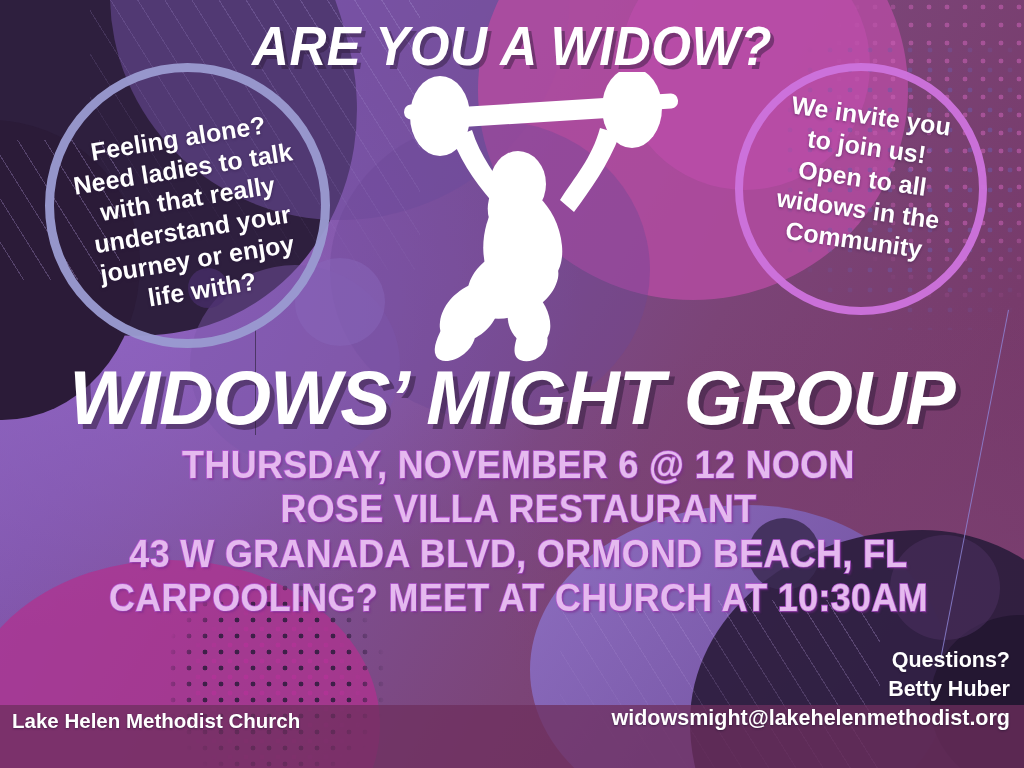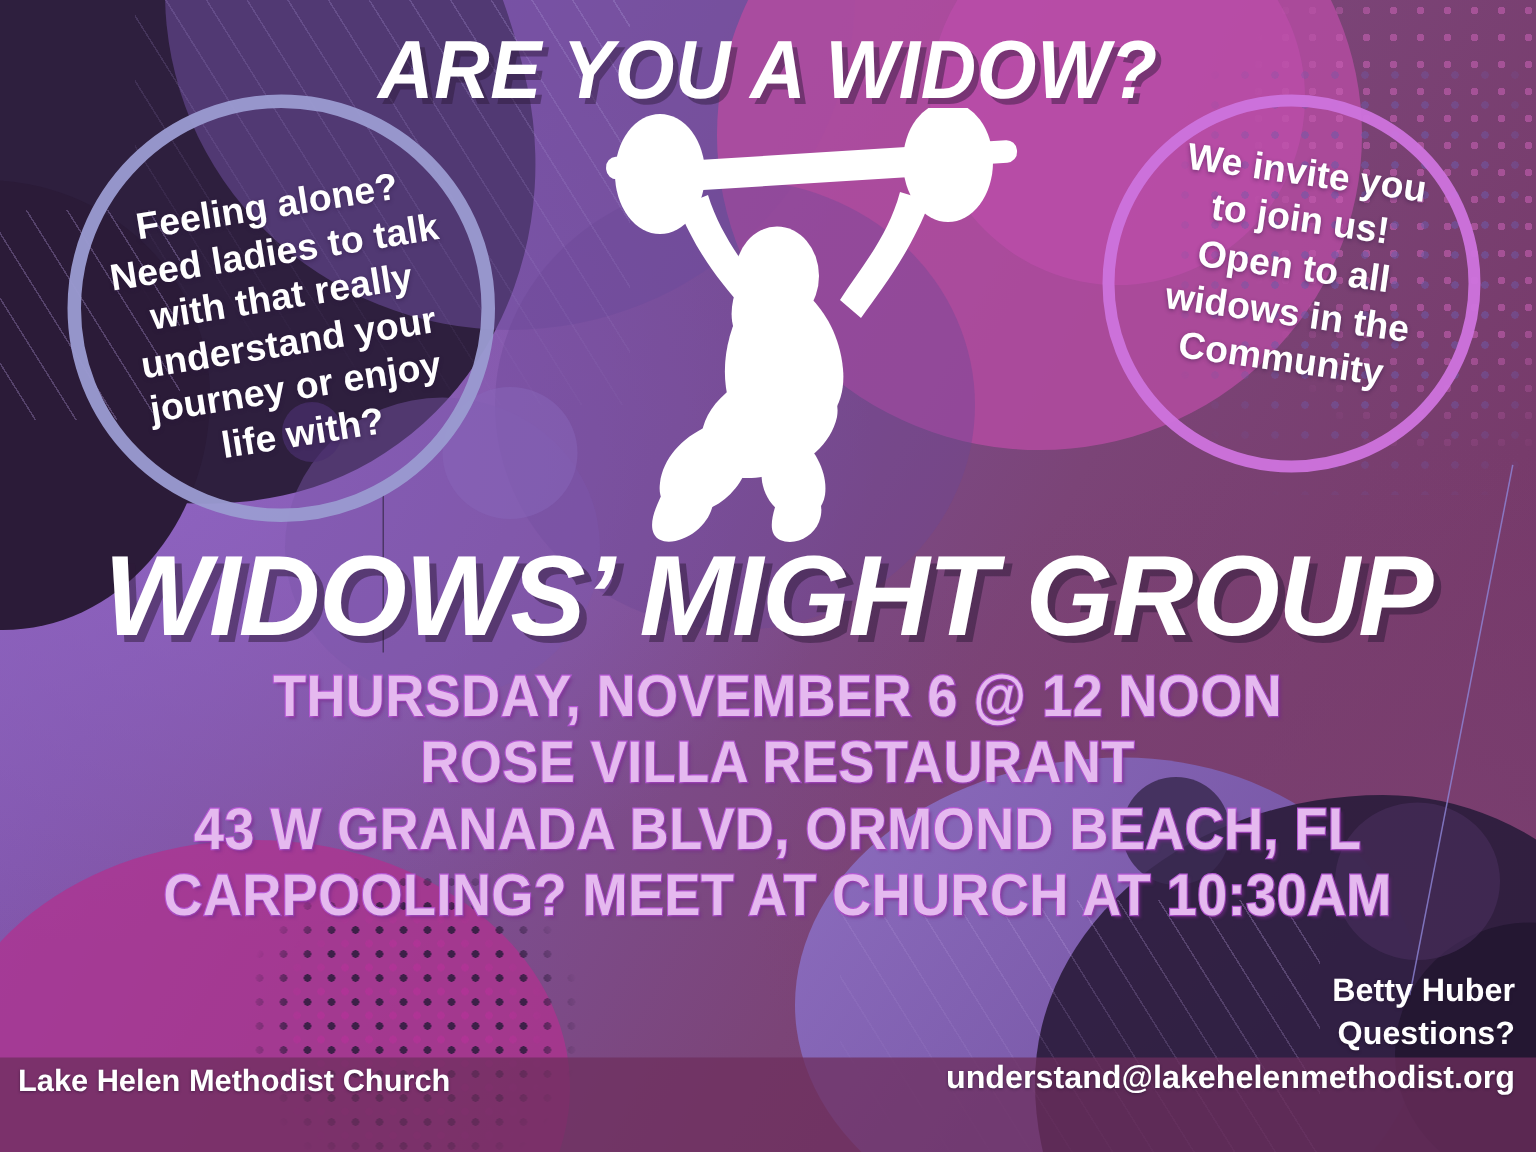--- a/index.html
+++ b/index.html
@@ -333,22 +333,22 @@
   <div class="group-title">WIDOWS’ MIGHT GROUP</div>
 
   <div class="details">
     <div class="detail-line">THURSDAY, NOVEMBER 6 @ 12 NOON</div>
     <div class="detail-line">ROSE VILLA RESTAURANT</div>
     <div class="detail-line">43 W GRANADA BLVD, ORMOND BEACH, FL</div>
     <div class="detail-line">CARPOOLING? MEET AT CHURCH AT 10:30AM</div>
   </div>
 
   <div class="contact-right">
+    <div>Questions?</div>
     <div>Betty Huber</div>
-    <div>Questions?</div>
-    <div>understand@lakehelenmethodist.org</div>
+    <div>widowsmight@lakehelenmethodist.org</div>
   </div>
 
   <div class="contact-left">
     <div>Lake Helen Methodist Church</div>
   </div>
 
 </div>
 
 </body></html>

